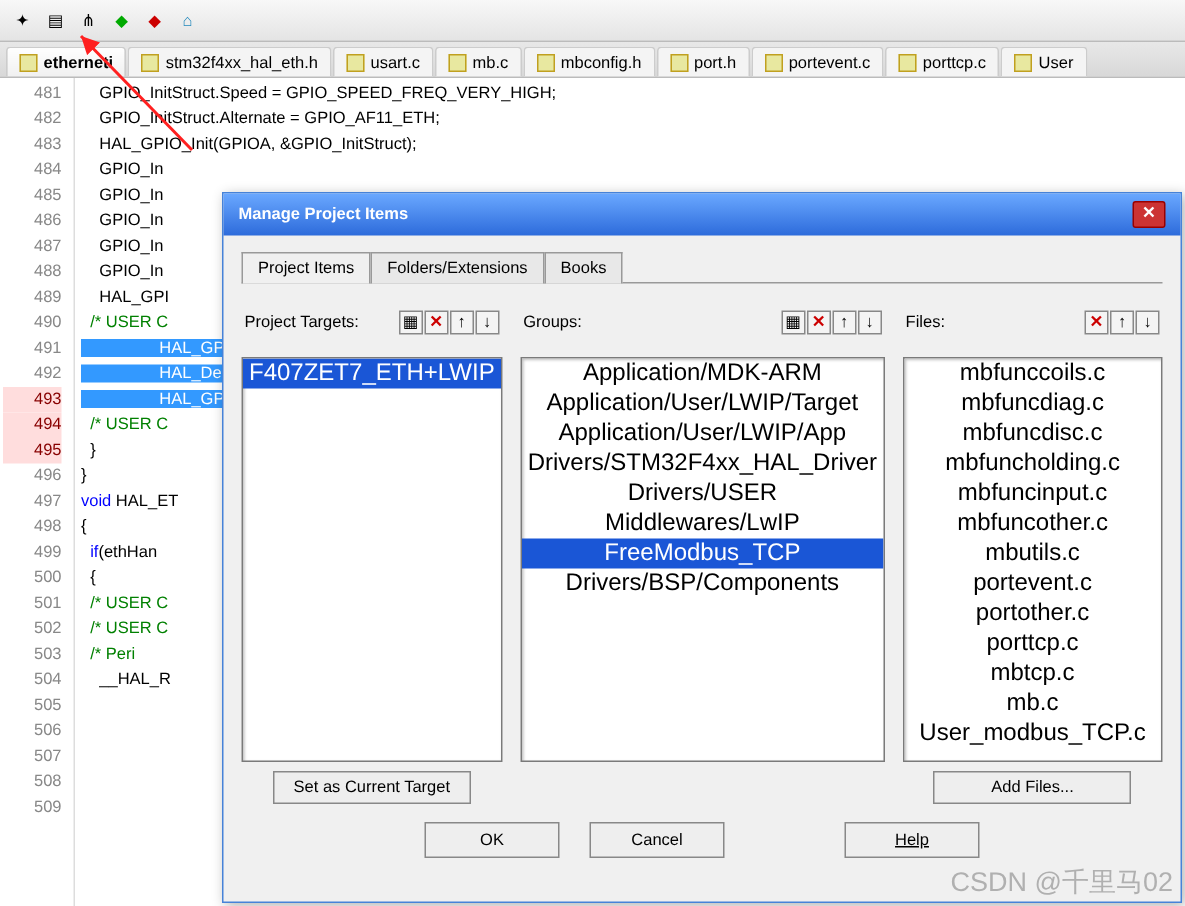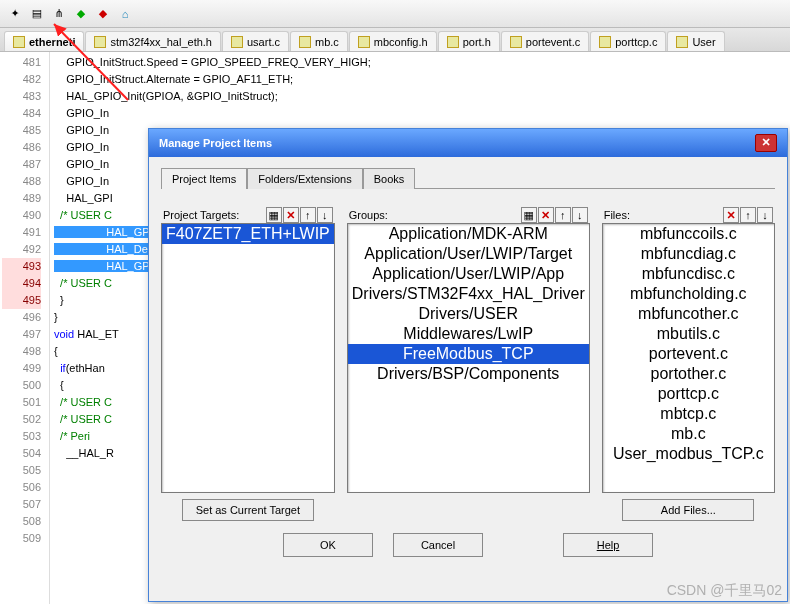--- a/index.html
+++ b/index.html
@@ -25,35 +25,35 @@
 .titlebar { height: 28px; background: linear-gradient(#6aa8ff, #2d6bdb); color: #fff; font-weight: bold; padding: 6px 10px; display: flex; justify-content: space-between; align-items: center; }
 .close-btn { width: 22px; height: 18px; background: #c33; border: 1px solid #900; color: #fff; text-align: center; line-height: 14px; cursor: pointer; border-radius: 2px; }
 
 .dlg-body { padding: 10px 12px; }
 .tab-row { display: flex; border-bottom: 1px solid #999; margin-bottom: 18px; }
 .dlg-tab { padding: 4px 10px; border: 1px solid #999; border-bottom: none; background: #e8e8e8; cursor: pointer; position: relative; top: 1px; }
 .dlg-tab.active { background: #f0f0f0; }
 
 .columns { display: flex; gap: 12px; }
 .col { flex: 1; }
-.col-hdr { display: flex; align-items: center; justify-content: space-between; margin-bottom: 0; padding: 0 2px; }
+.col-hdr { display: flex; align-items: center; justify-content: space-between; margin-bottom: 15px; padding: 0 2px; }
 .col-icons { display: flex; gap: 1px; }
 .ci { width: 16px; height: 16px; border: 1px solid #888; background: #f4f4f4; text-align: center; line-height: 14px; cursor: pointer; }
 .ci.red { color: #c00; font-weight: bold; }
 .listbox { height: 270px; border: 1px solid #7a7a7a; background: #fff; overflow: hidden; }
 .listbox.inset { box-shadow: inset 1px 1px 2px rgba(0,0,0,0.25); }
 .li { padding: 1px 4px; font-size: 16px; cursor: pointer; text-align: center; }
 .li.sel { background: #1a56d6; color: #fff; }
 
 .col-btn { width: 132px; height: 22px; margin: 6px auto 0; display: block; border: 1px solid #888; background: #eee; cursor: pointer; }
 .dlg-buttons { display: flex; justify-content: center; gap: 20px; margin-top: 12px; }
 .dlg-buttons .btn { width: 90px; height: 24px; border: 1px solid #888; background: #eee; cursor: pointer; }
 
 .arrow { position: absolute; pointer-events: none; }
-.watermark { position: absolute; right: 8px; bottom: 4px; color: #b0b0b0; font-size: 14px; pointer-events: none; margin-left: 28px; }
+.watermark { position: absolute; right: 8px; bottom: 4px; color: #b0b0b0; font-size: 18px; pointer-events: none; margin-left: 28px; }
 </style>
 </head>
 <body>
 
 <div class="toolbar">
   <span class="tool-icon">✦</span>
   <span class="tool-icon">▤</span>
   <span class="tool-icon">⋔</span>
   <span class="tool-icon" style="color:#0a0">◆</span>
   <span class="tool-icon" style="color:#c00">◆</span>
@@ -201,20 +201,21 @@
             <span class="ci red">✕</span>
             <span class="ci">↑</span>
             <span class="ci">↓</span>
           </span>
         </div>
         <div class="listbox inset" id="lb-files">
             <div class="li">mbfunccoils.c</div>
             <div class="li">mbfuncdiag.c</div>
             <div class="li">mbfuncdisc.c</div>
             <div class="li">mbfuncholding.c</div>
+            <div class="li">mbfuncinput.c</div>
             <div class="li">mbfuncother.c</div>
             <div class="li">mbutils.c</div>
             <div class="li">portevent.c</div>
             <div class="li">portother.c</div>
             <div class="li">porttcp.c</div>
             <div class="li">mbtcp.c</div>
             <div class="li">mb.c</div>
             <div class="li">User_modbus_TCP.c</div>
           </div>
         <button class="col-btn">Add Files...</button>

